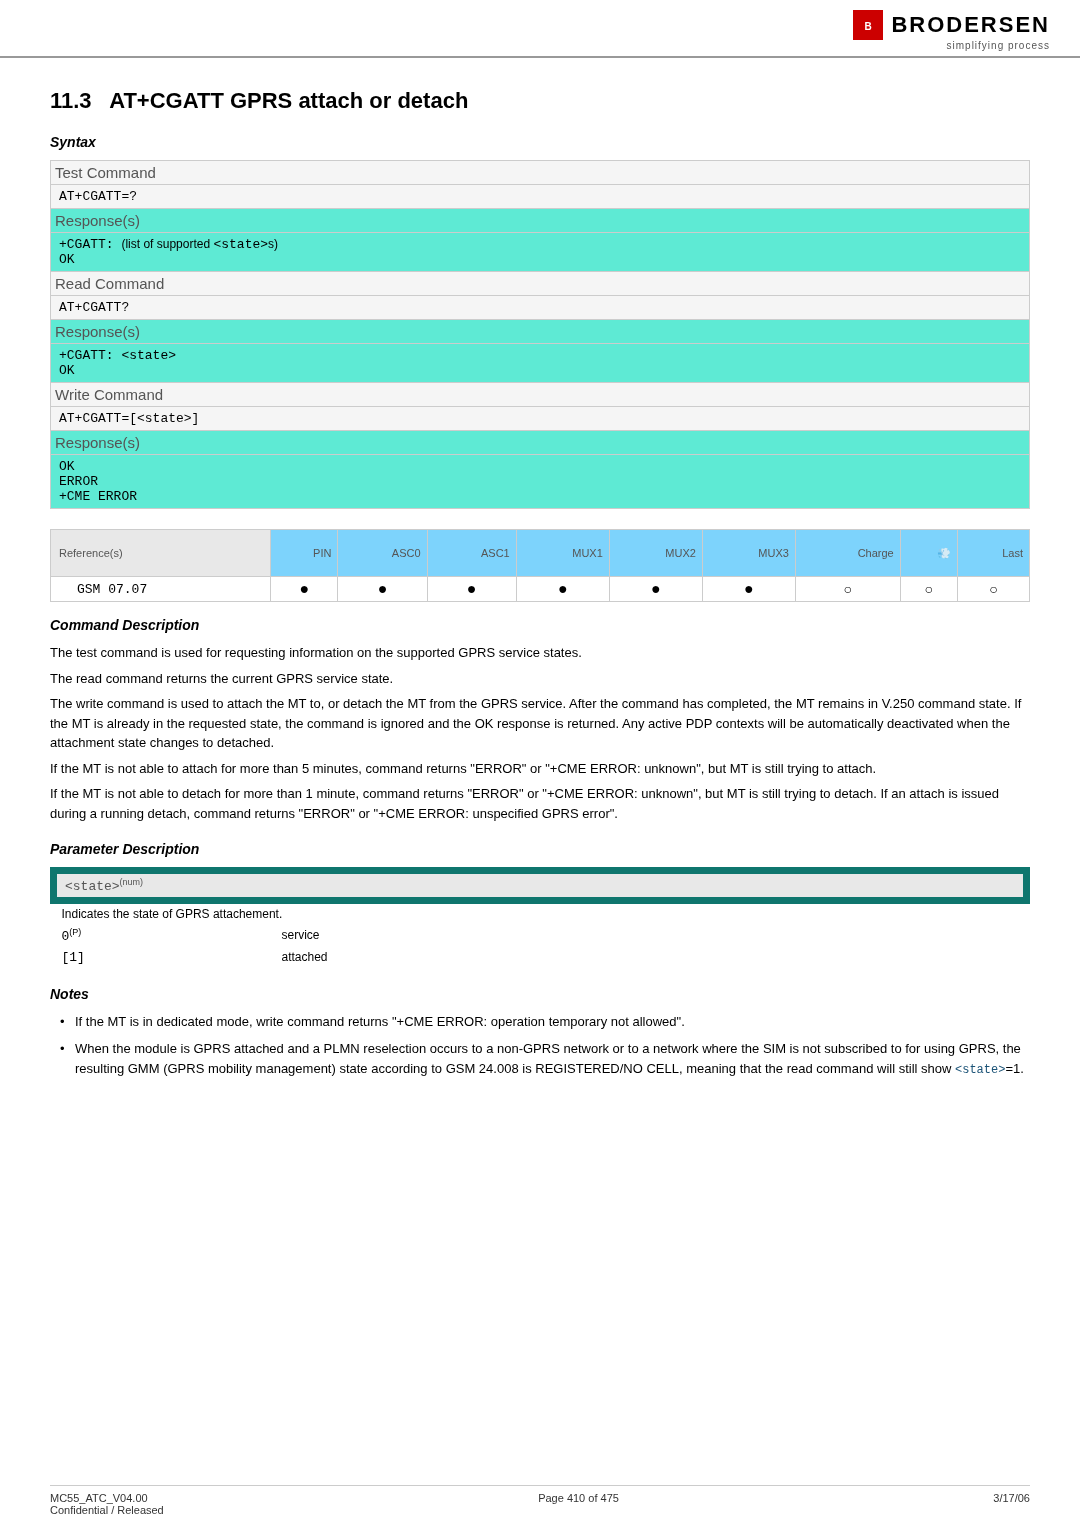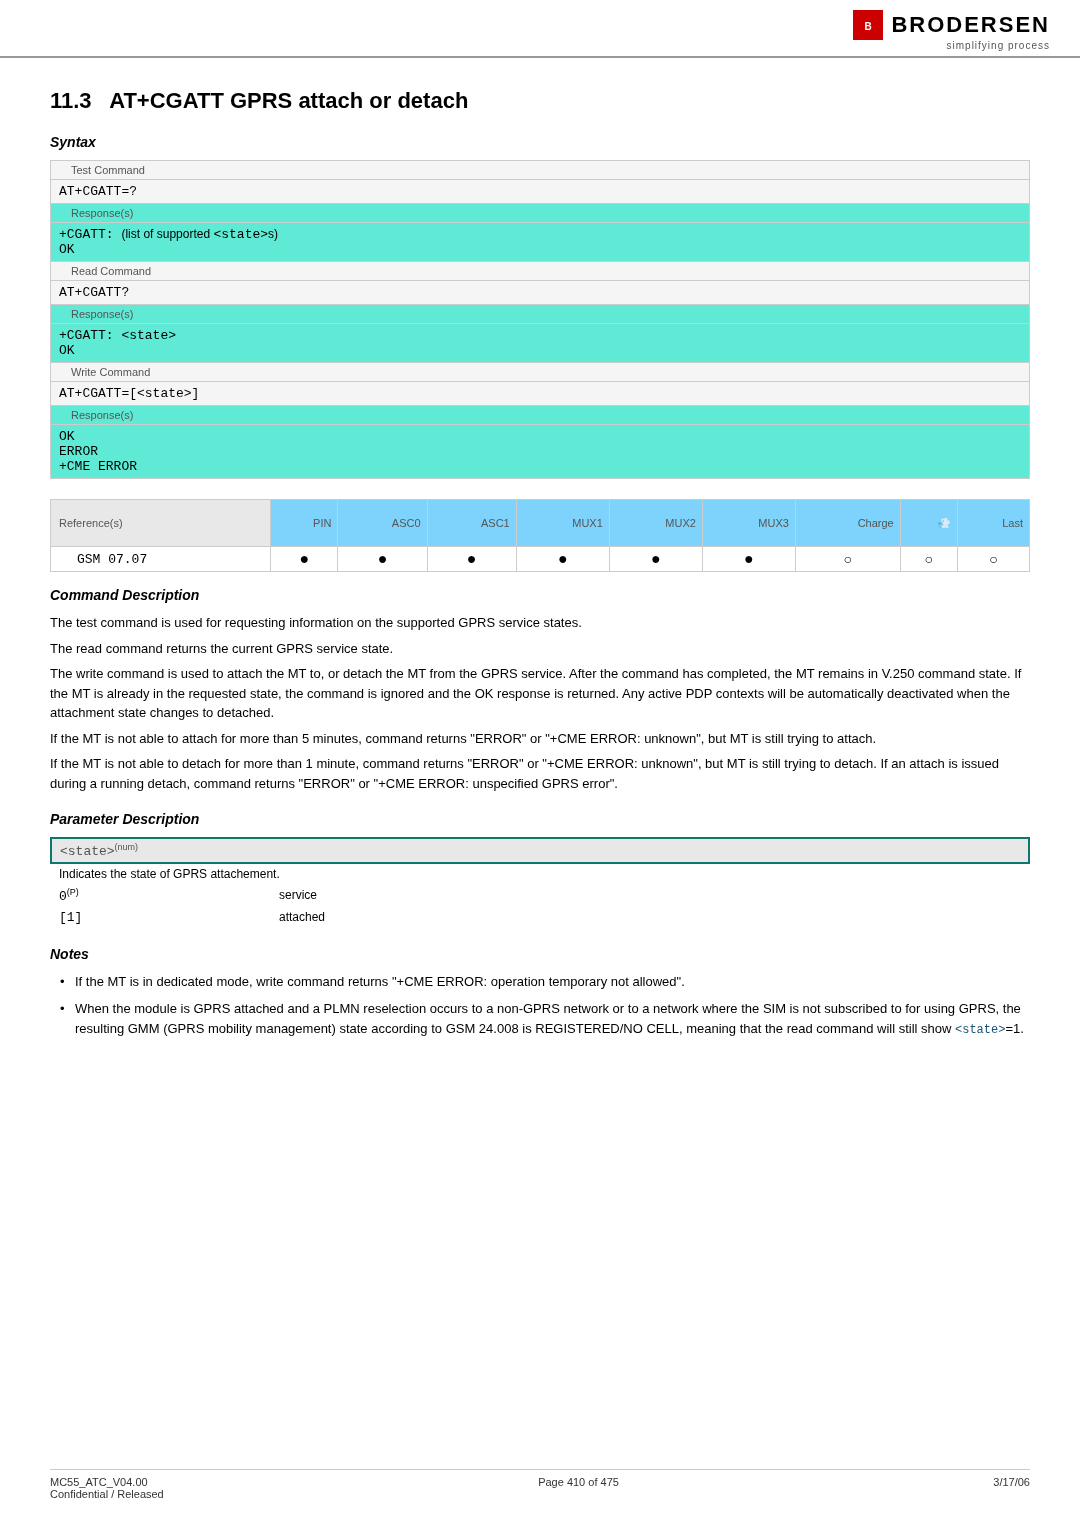--- a/index.html
+++ b/index.html
@@ -76,22 +76,22 @@
       font-size: 12px;
     }
     .syntax-table td {
       border: 1px solid #ccc;
       padding: 4px 8px;
       vertical-align: top;
     }
     .syntax-table .row-header {
       background-color: #e8e8e8;
       color: #555;
-      font-size: 11px;
-      padding: 3px 20px;
+      font-size: 15px;
+      padding: 3px 4px;
     }
     .syntax-table .cmd-row td {
       background-color: #f5f5f5;
     }
     .syntax-table .data-row td {
       background-color: #5eead4;
     }
     .mono {
       font-family: 'Courier New', Courier, monospace;
       font-size: 13px;
@@ -153,21 +153,21 @@
       width: 100%;
       border-collapse: collapse;
       margin-bottom: 10px;
     }
     .param-table td {
       padding: 3px 8px;
       font-size: 12px;
     }
     .param-header-row td {
       background-color: #e8e8e8;
-      border: 2px solid #0f766e;
+      border: 7px solid #0f766e;
       font-size: 11px;
       color: #555;
     }
 
     sup { font-size: 9px; }
 
     
     .notes-list {
       list-style: none;
       padding: 0;
@@ -187,21 +187,21 @@
     }
     .link-text {
       color: #1a5276;
       font-family: 'Courier New', Courier, monospace;
       font-size: 12px;
     }
 
     
     .footer {
       position: absolute;
-      bottom: 28px;
+      bottom: 12px;
       left: 50px;
       right: 50px;
       display: flex;
       justify-content: space-between;
       font-size: 11px;
       color: #333;
       border-top: 1px solid #ccc;
       padding-top: 6px;
     }
     .footer-left, .footer-center, .footer-right {

